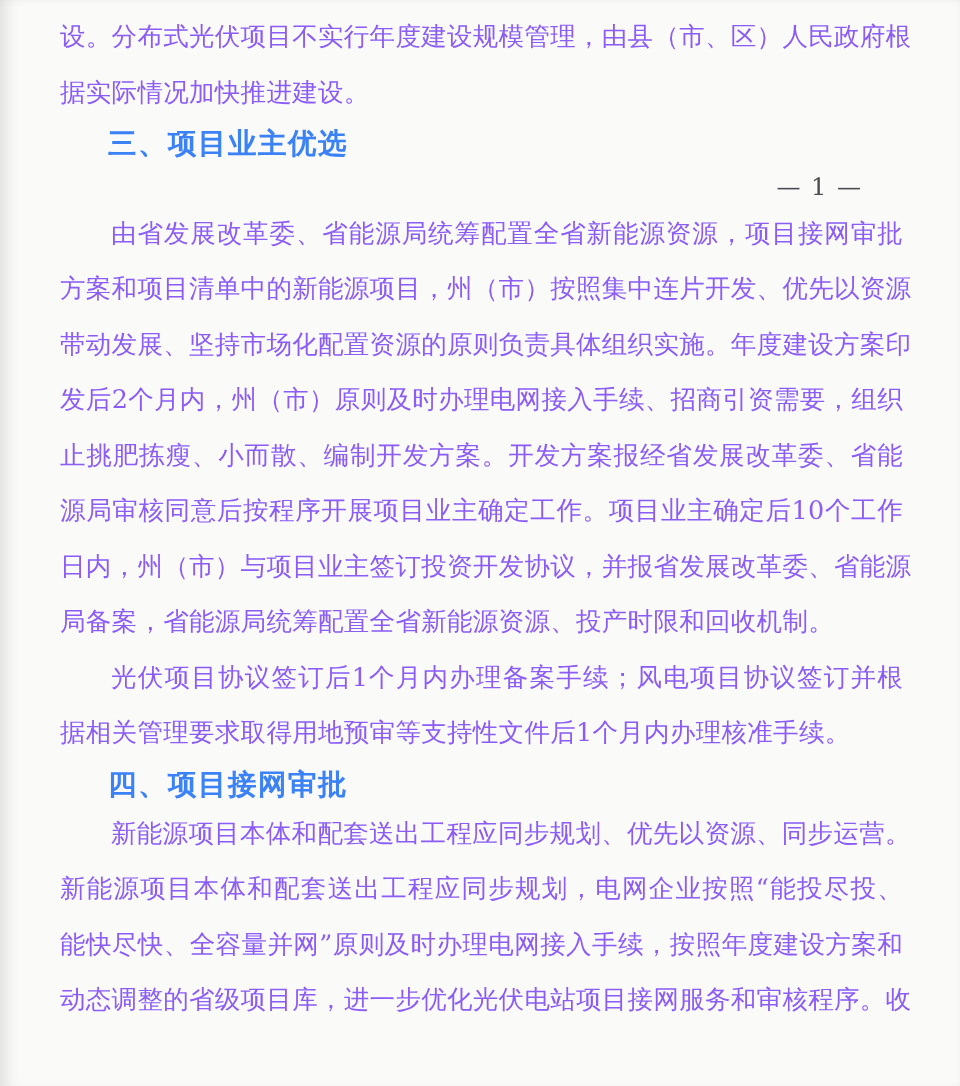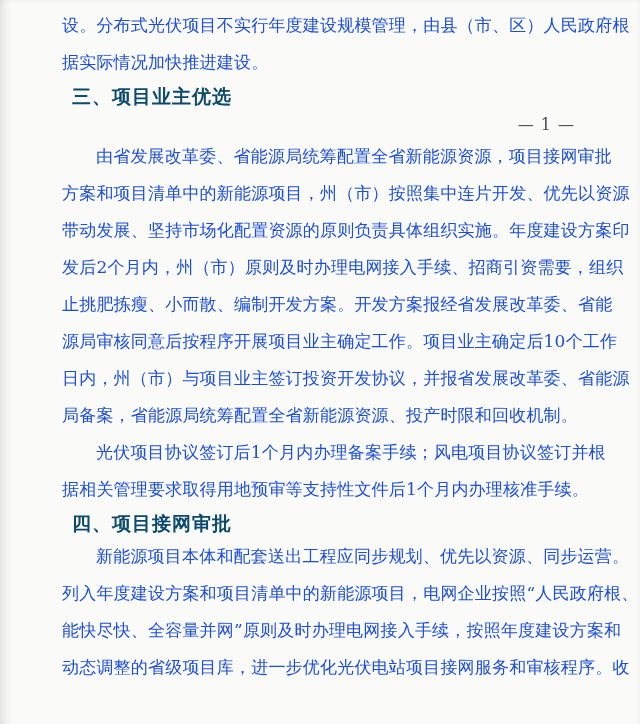--- a/index.html
+++ b/index.html
@@ -26,37 +26,36 @@
     padding: 7px 38px 0 40px;
   }
   .line {
     height: 37px;
     line-height: 37px;
     font-size: 17px;
     letter-spacing: 0.2px;
     text-align: justify;
     text-align-last: justify;
     white-space: nowrap;
-    color: #1d4ed8;
-    margin-left: 22px;
+    color: #8b5cf6;
   }
   .line.last {
     text-align-last: left;
   }
   .line.indent {
     padding-left: 34px;
   }
   .heading {
     height: 30px;
     line-height: 30px;
     padding-left: 32px;
     font-size: 19px;
     font-weight: bold;
     font-family: "DejaVu Sans", "Liberation Sans", sans-serif;
-    color: #0c4a6e;
+    color: #3b82f6;
     letter-spacing: 1px;
   }
   .page-number {
     height: 27px;
     line-height: 27px;
     padding-right: 27px;
     text-align: right;
     font-size: 16px;
     color: #4a4c50;
     letter-spacing: 1px;
@@ -76,17 +75,17 @@
       <div class="line">带动发展、坚持市场化配置资源的原则负责具体组织实施。年度建设方案印</div>
       <div class="line">发后2个月内，州（市）原则及时办理电网接入手续、招商引资需要，组织</div>
       <div class="line">止挑肥拣瘦、小而散、编制开发方案。开发方案报经省发展改革委、省能</div>
       <div class="line">源局审核同意后按程序开展项目业主确定工作。项目业主确定后10个工作</div>
       <div class="line">日内，州（市）与项目业主签订投资开发协议，并报省发展改革委、省能源</div>
       <div class="line last">局备案，省能源局统筹配置全省新能源资源、投产时限和回收机制。</div>
       <div class="line indent">光伏项目协议签订后1个月内办理备案手续；风电项目协议签订并根</div>
       <div class="line last">据相关管理要求取得用地预审等支持性文件后1个月内办理核准手续。</div>
       <div class="heading">四、项目接网审批</div>
       <div class="line indent">新能源项目本体和配套送出工程应同步规划、优先以资源、同步运营。</div>
-      <div class="line">列入年度建设方案和项目清单中的新能源项目，电网企业按照“人民政府根、</div>
+      <div class="line">新能源项目本体和配套送出工程应同步规划，电网企业按照“能投尽投、</div>
       <div class="line">能快尽快、全容量并网”原则及时办理电网接入手续，按照年度建设方案和</div>
       <div class="line">动态调整的省级项目库，进一步优化光伏电站项目接网服务和审核程序。收</div>
     </div>
 </div>
 
 </body></html>

